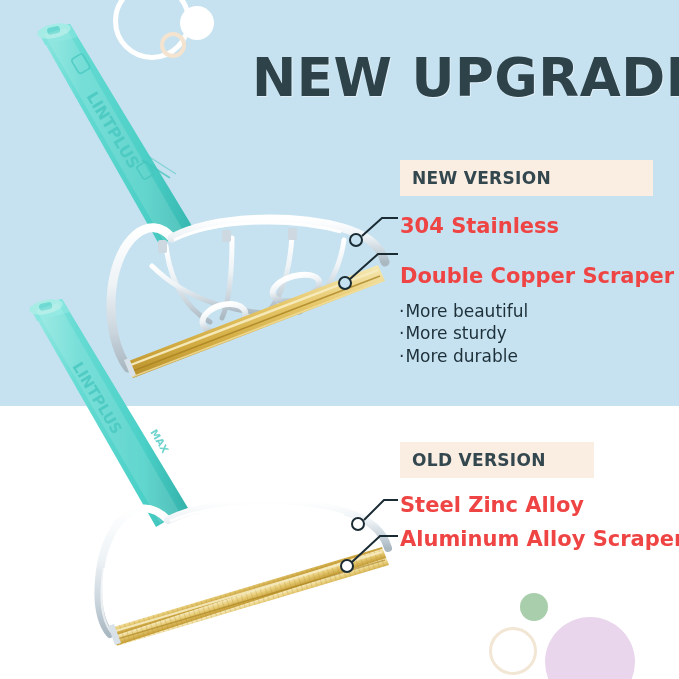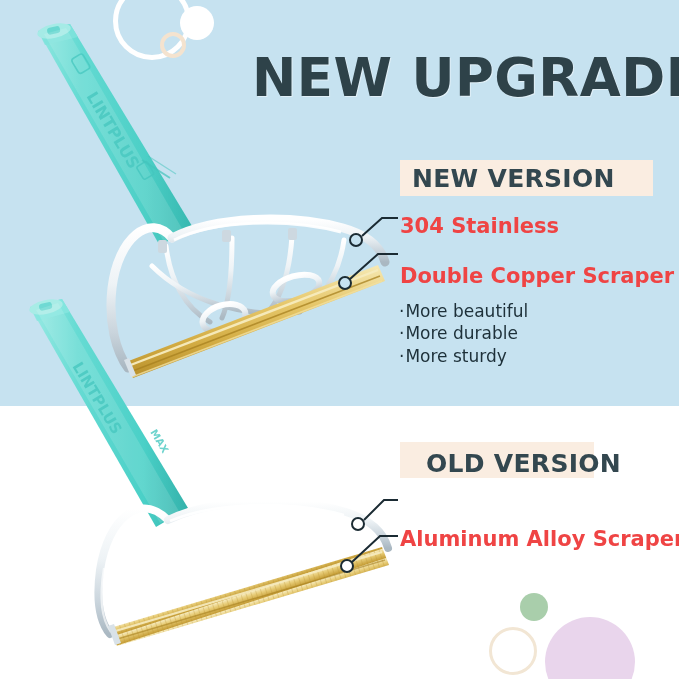--- a/index.html
+++ b/index.html
@@ -52,25 +52,25 @@
     color:#2e4249; white-space:nowrap;
     text-shadow:1px 1px 0 rgba(255,255,255,0.45);
   }
 
   
   .banner {
     position:absolute; background:#faede1;
     display:flex; align-items:center;
   }
   .banner span {
-    font-size:25px; font-weight:bold; color:#33474f;
+    font-size:17px; font-weight:bold; color:#33474f;
     letter-spacing:0.3px; white-space:nowrap;
   }
   #banner-new { left:400px; top:160px; width:253px; height:36px; padding-left:12px; }
-  #banner-old { left:400px; top:442px; width:194px; height:36px; padding-left:26px;align-items:flex-end; }
+  #banner-old { left:400px; top:442px; width:194px; height:36px; padding-left:12px; }
 
   
   .callout {
     position:absolute; font-size:21px; font-weight:bold;
     color:#ef4444; white-space:nowrap;
   }
   #callout-new-1 { left:400px; top:214px; }
   #callout-new-2 { left:400px; top:264px; }
   #callout-old-1 { left:400px; top:493px; }
   #callout-old-2 { left:400px; top:527px; }
@@ -226,22 +226,23 @@
   <div class="headline">NEW UPGRADE</div>
 
   <div class="banner" id="banner-new">
     <span>NEW VERSION</span>
   </div>
   <div class="callout" id="callout-new-1">304 Stainless</div>
   <div class="callout" id="callout-new-2">Double Copper Scraper</div>
 
   <ul class="bullets">
     <li><span class="bullet-mark">·</span><span>More beautiful</span></li>
+    <li><span class="bullet-mark">·</span><span>More sturdy</span></li>
     <li><span class="bullet-mark">·</span><span>More durable</span></li>
-    <li><span class="bullet-mark">·</span><span>More sturdy</span></li>
   </ul>
 
   <div class="banner" id="banner-old">
     <span>OLD VERSION</span>
   </div>
+  <div class="callout" id="callout-old-1">Steel Zinc Alloy</div>
   <div class="callout" id="callout-old-2">Aluminum Alloy Scraper</div>
 
 </div>
 
 </body></html>

